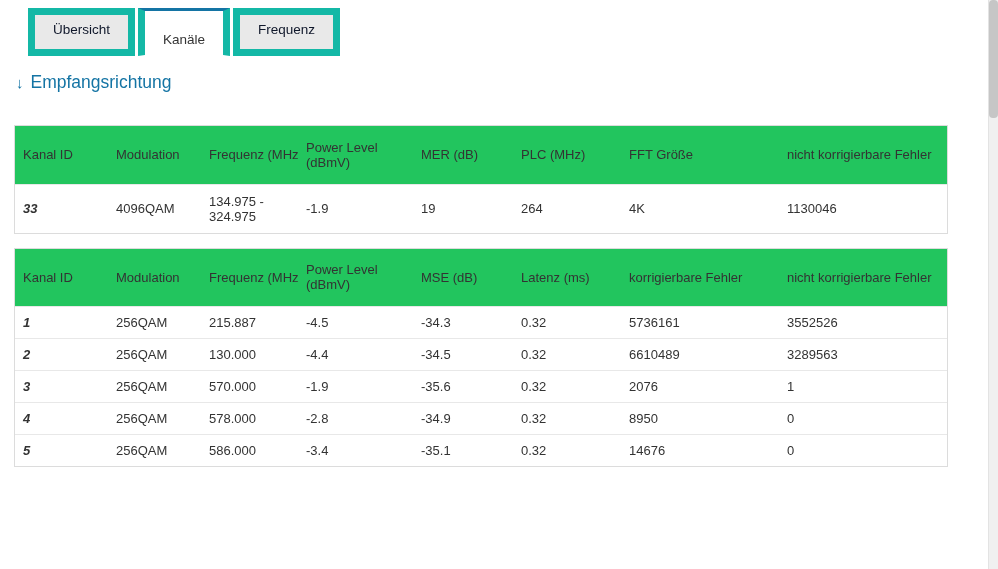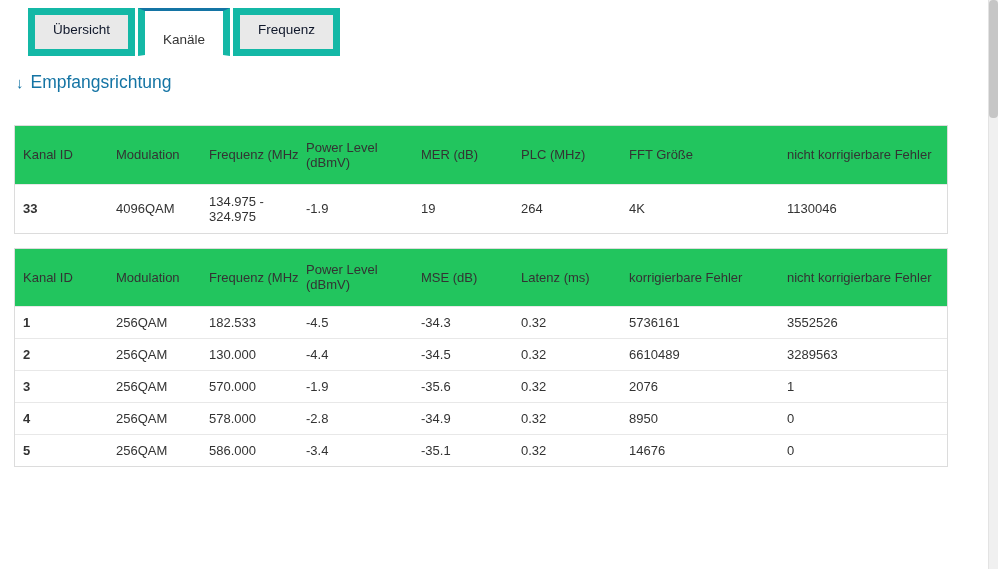--- a/index.html
+++ b/index.html
@@ -78,21 +78,21 @@
     overflow: hidden;
   }
   th.nw { white-space: nowrap; }
   tbody td {
     padding: 8px 8px;
     border-top: 1px solid #e8e8e8;
     vertical-align: middle;
     overflow: hidden;
     word-wrap: break-word;
   }
-  tbody tr td:first-child { font-weight: 700; }
+  tbody tr td:first-child { font-weight: 700; font-style: italic; }
   table.t31 tbody td { padding: 9px 8px; }
 
   
   .scrollbar {
     position: fixed;
     top: 0; right: 0;
     width: 10px; height: 569px;
     background: #f0f0f0;
     border-left: 1px solid #e3e3e3;
   }
@@ -177,21 +177,21 @@
         <th class="nw">MSE (dB)</th>
         <th class="nw">Latenz (ms)</th>
         <th class="nw">korrigierbare Fehler</th>
         <th class="nw">nicht korrigierbare Fehler</th>
       </tr>
     </thead>
     <tbody>
       <tr>
         <td>1</td>
         <td>256QAM</td>
-        <td>182.533</td>
+        <td>215.887</td>
         <td>-4.5</td>
         <td>-34.3</td>
         <td>0.32</td>
         <td>5736161</td>
         <td>3552526</td>
       </tr>
       <tr>
         <td>2</td>
         <td>256QAM</td>
         <td>130.000</td>

